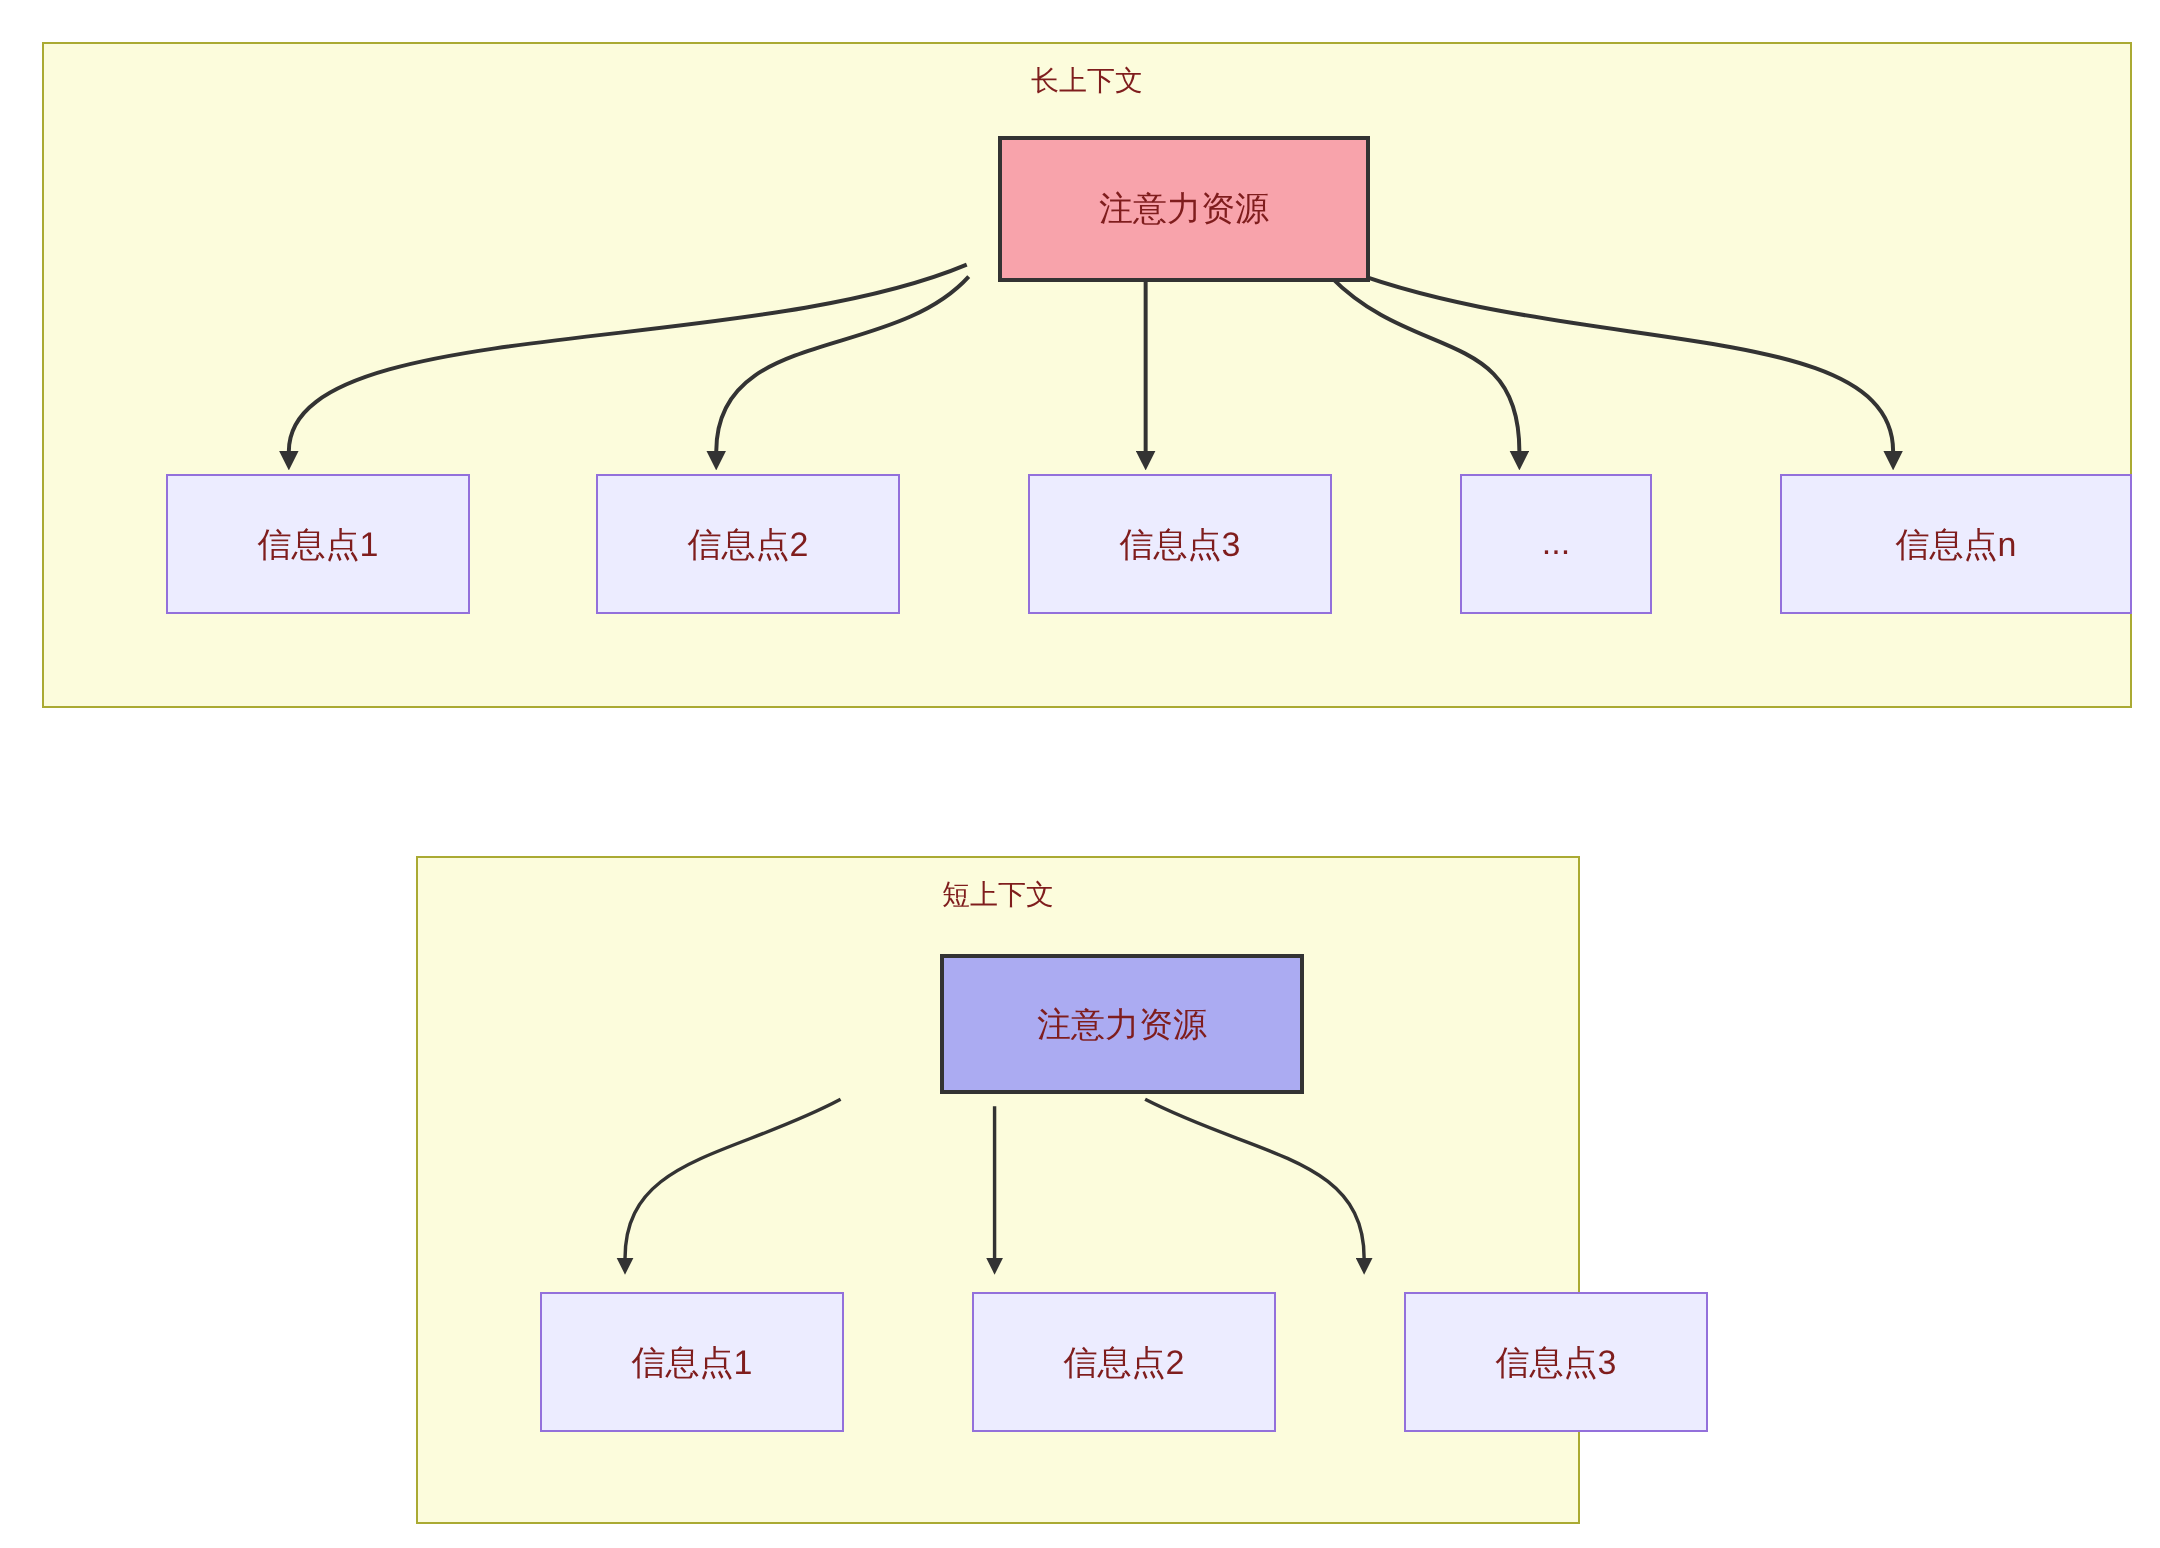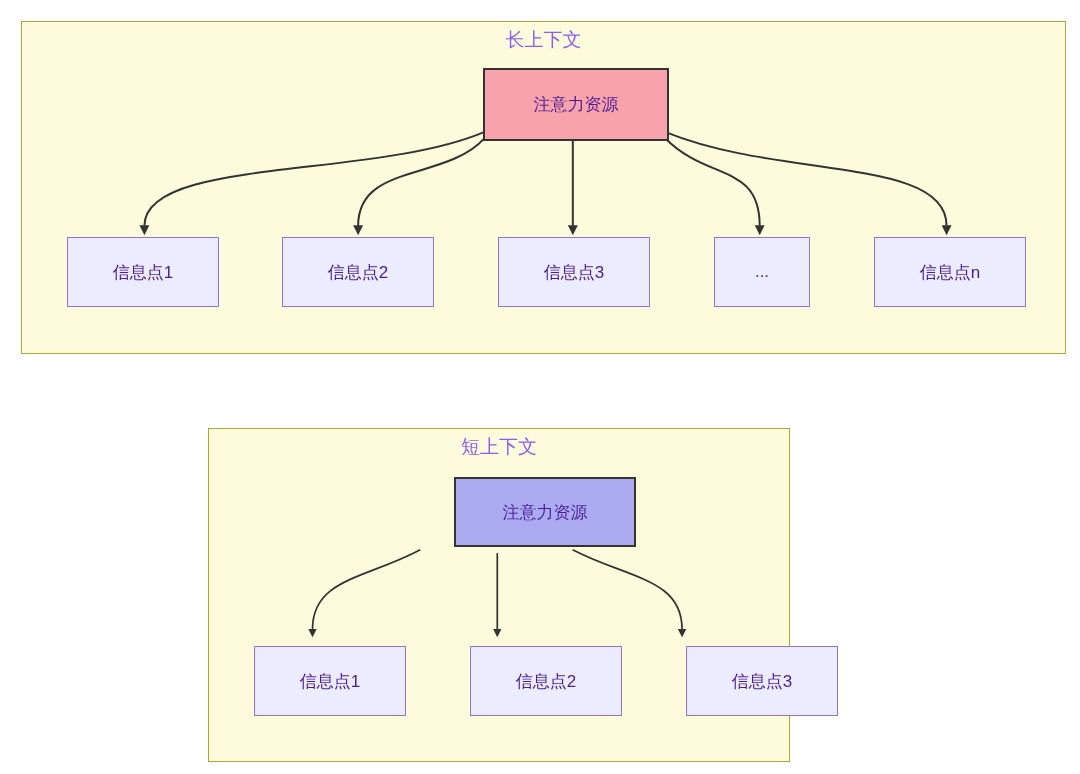--- a/index.html
+++ b/index.html
@@ -17,42 +17,43 @@
     background: #fcfcdc;
     border: 1.5px solid #aaaa33;
     box-sizing: border-box;
   }
   .cluster-title {
     position: absolute;
     top: 7px;
     left: 0;
     right: 0;
     text-align: center;
-    font-size: 19px;
+    font-size: 14px;
     line-height: 22px;
-    color: #8b5cf6;
+    color: #7f1d1d;
   }
   .arrows {
     position: absolute;
     inset: 0;
     width: 100%;
     height: 100%;
     pointer-events: none;
   }
   .node {
     position: absolute;
     box-sizing: border-box;
     display: flex;
     align-items: center;
     justify-content: center;
     font-size: 17px;
     background: #ececff;
     border: 1.5px solid #9370db;
-    color: #4c1d95;
+    color: #7f1d1d;
     text-align: center;
+    margin-left: 16px;
   }
   .node.root {
     border: 2.5px solid #333333;
   }
   .node.root-long  { background: #f8a3ab; }
   .node.root-short { background: #ababf2; }
   .edge {
     fill: none;
     stroke: #333333;
     stroke-width: 2;
@@ -82,21 +83,21 @@
   <div class="node root root-long" style="left:461px; top:46px; width:186px; height:73px;">注意力资源</div>
 
   <div class="node" style="left:45px; top:215px; width:152px; height:70px;">信息点1</div>
 
   <div class="node" style="left:260px; top:215px; width:152px; height:70px;">信息点2</div>
 
   <div class="node" style="left:476px; top:215px; width:152px; height:70px;">信息点3</div>
 
   <div class="node" style="left:692px; top:215px; width:96px; height:70px;">...</div>
 
-  <div class="node" style="left:852px; top:215px; width:152px; height:70px;">信息点n</div>
+  <div class="node" style="left:852px; top:215px; width:176px; height:70px;">信息点n</div>
 </div>
 
 <div class="cluster" style="left:208px; top:428px; width:582px; height:334px;">
 
   <div class="cluster-title">短上下文</div>
 
   <svg class="arrows" viewBox="0 0 678 334" xmlns="http://www.w3.org/2000/svg">
     <defs>
       <marker id="ah-short" viewBox="0 0 10 10" refX="0.5" refY="5" markerWidth="10" markerHeight="10" orient="auto" markerUnits="userSpaceOnUse">
         <path class="arrowhead" d="M0,0 L10,5 L0,10 z"></path>

